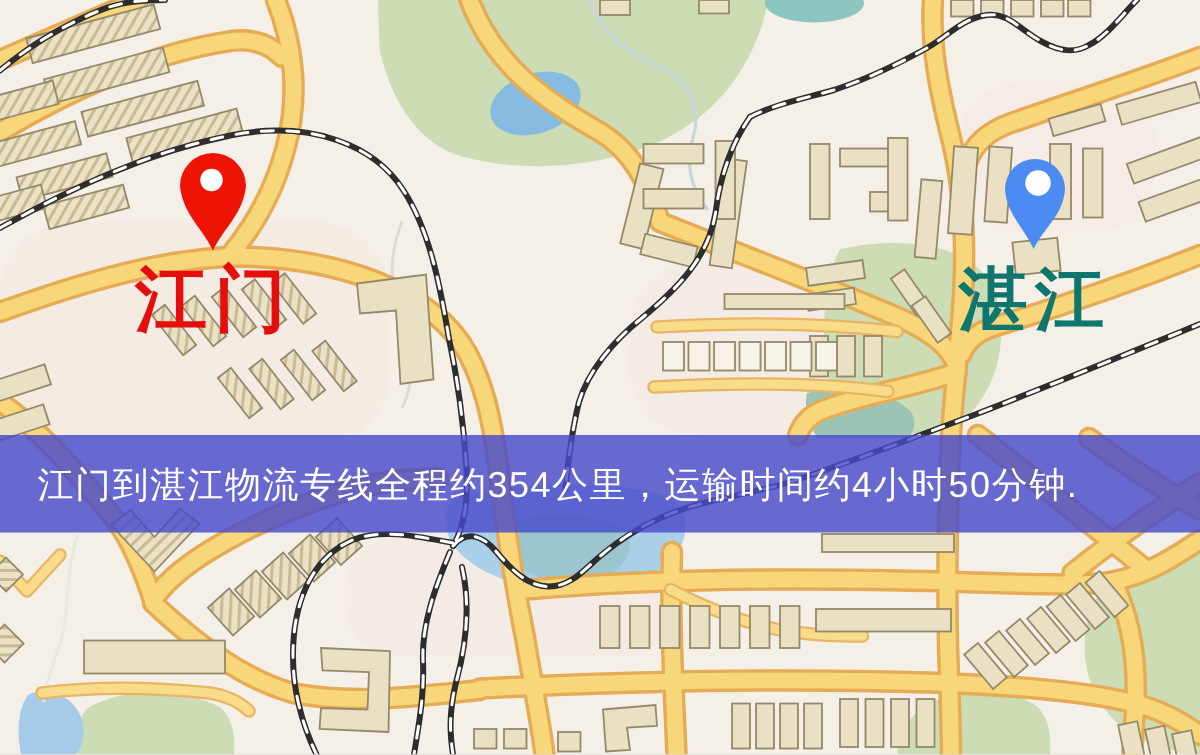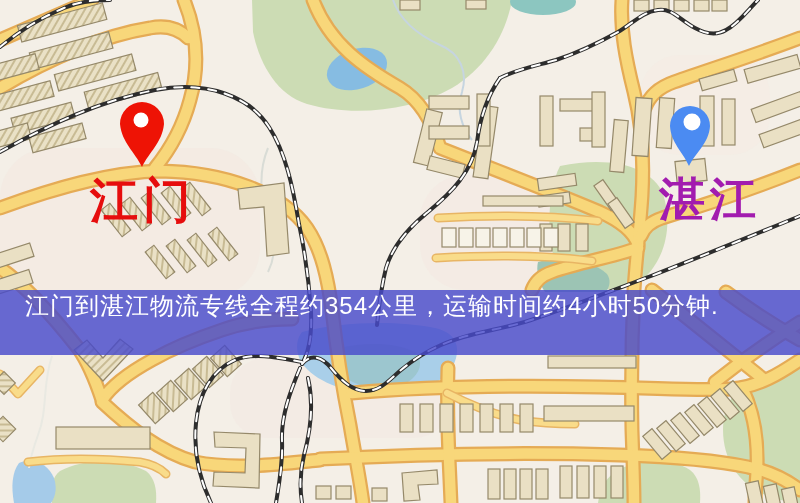--- a/index.html
+++ b/index.html
@@ -6,24 +6,24 @@
   .stage{
     position:relative;width:800px;height:503px;overflow:hidden;
     font-family:"Liberation Sans", sans-serif;background:#f4efe7;
   }
   .stage svg{display:block;position:absolute;left:0;top:0;}
   .city-label{
     position:absolute;font-weight:bold;font-size:48px;line-height:1;
     letter-spacing:5px;white-space:nowrap;z-index:5;user-select:none;
   }
   .origin-label{left:90px;top:177px;color:#e60d0d;text-align:center;}
-  .dest-label{left:639px;top:176px;color:#a21caf;font-size:46px;margin-left:20px;}
+  .dest-label{left:639px;top:176px;color:#0f766e;font-size:46px;}
   .banner{
     position:absolute;left:0;top:290px;width:800px;height:65px;
-    background:rgba(72,75,202,0.82);z-index:6;display:flex;
+    background:rgba(72,75,202,0.82);z-index:6;display:flex;align-items:center;
   }
   .banner span{
     color:#ffffff;font-size:24px;letter-spacing:1px;padding-left:25px;
     white-space:nowrap;
   }
 </style>
 </head>
 <body>
 
 <div class="stage">

